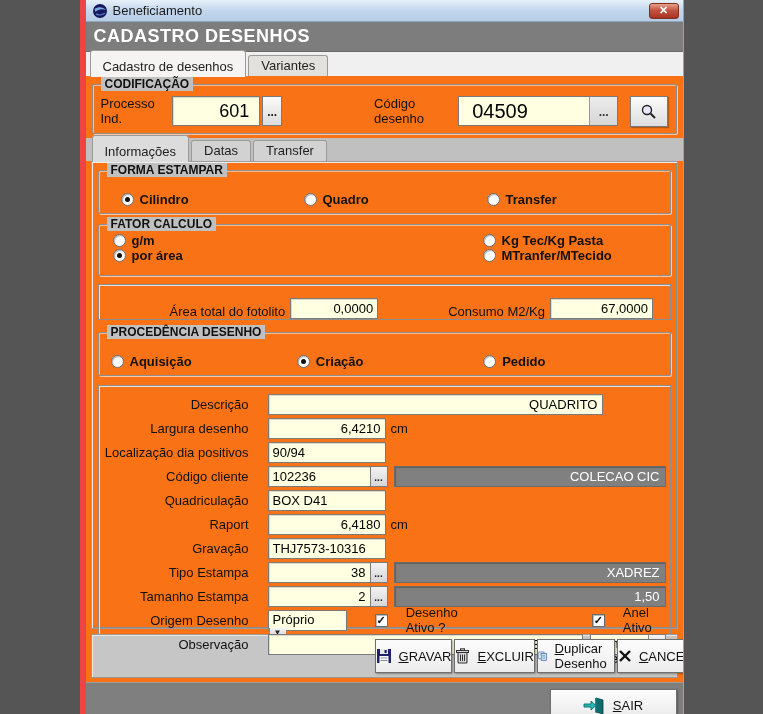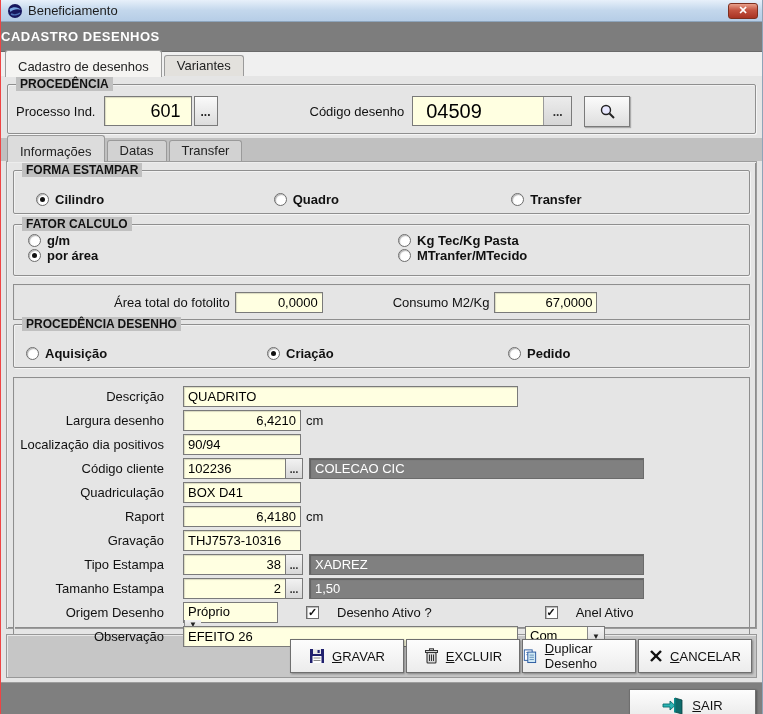--- a/index.html
+++ b/index.html
@@ -1,31 +1,31 @@
 <!DOCTYPE html>
 <html><head>
 <meta charset="utf-8">
 <style>
   * { margin:0; padding:0; box-sizing:border-box; font-family:"Liberation Sans", sans-serif; }
   body { background:#555; display:flex; justify-content:center; align-items:flex-start; }
-  .win { width:763px; height:714px; position:relative; background:#e5e5e5;
-         border-left:1px solid #ef4444; border-right:1px solid #8fa4b8; overflow:hidden; }
+  .win { width:604px; height:714px; position:relative; background:#f97316;
+         border-left:6px solid #ef4444; border-right:1px solid #8fa4b8; overflow:hidden; }
 
   
   .titlebar { height:22px; background:linear-gradient(#e7f0fa,#c3d7ec 50%,#b6cde6);
               display:flex; align-items:center; padding:0 4px; border-bottom:1px solid #8da5bd; }
   .app-icon { width:16px; height:16px; margin:0 5px 0 2px; flex:0 0 auto; }
   .title-text { font-size:13px; color:#1c1c1c; flex:1; }
   .close-btn { width:30px; height:16px; background:linear-gradient(#e9a08b,#c35340 45%,#a83323);
                border:1px solid #7e2f1e; border-radius:3px; display:flex; align-items:center;
                justify-content:center; color:#fff; font-size:11px; font-weight:bold; cursor:pointer; }
 
   
   .header-band { height:30px; background:#7d7d7d; color:#fff; display:flex; align-items:center;
-                 font-size:13px; font-weight:bold; letter-spacing:.5px;
+                 padding-left:8px; font-size:18px; font-weight:bold; letter-spacing:.5px;
                  border-bottom:1px solid #6a6a6a; }
 
   
   .tabstrip-outer { height:24px; background:#f0f0f0; display:flex; align-items:flex-end; padding-left:4px; }
   .tabstrip-inner { height:23px; background:#c0c0c0; display:flex; align-items:flex-end; padding-left:6px; }
   .tab { font-size:13px; padding:2px 12px 3px 12px; background:#e3e1dd; border:1px solid #9a9a9a;
          border-bottom:none; border-radius:3px 3px 0 0; margin-right:2px; color:#222; cursor:pointer; }
   .tab.active { background:#f5f4f2; padding-top:8px; position:relative; top:1px; }
   .tabstrip-inner .tab { background:#d2d2d2; }
   .tabstrip-inner .tab.active { background:#dcdcdc; }
@@ -66,30 +66,30 @@
   .radio.on::after { content:""; position:absolute; left:3px; top:3px; width:5px; height:5px;
            border-radius:50%; background:#111; }
   .radio-label { font-size:13px; font-weight:bold; color:#111; margin-left:6px; }
 
   .sec-forma { height:44px; padding:14px 0 0 22px; margin-bottom:10px; }
   .sec-forma .radio-item { width:255px; }
   .sec-fator { height:52px; padding:8px 0 0 14px; margin-bottom:8px; display:flex; }
   .fator-col { display:flex; flex-direction:column; }
   .fator-col.left { width:370px; }
   .subpanel { border:1px solid #8e8e8e; box-shadow:inset 1px 1px 0 #e2e2e2; }
-  .medidas { height:36px; display:flex; align-items:center; margin-bottom:4px; padding-left:100px; }
+  .medidas { height:36px; display:flex; align-items:flex-end; margin-bottom:12px; padding-left:71px; }
   .med-label { font-size:13px; color:#111; }
   .sec-proc { height:44px; padding:14px 0 0 12px; margin-bottom:9px; }
   .sec-proc .radio-item { width:265px; }
 
   .fields-panel { height:276px; padding:6px 4px 4px 4px; }
   .frow { display:flex; align-items:center; height:24px; }
   .flabel { width:165px; text-align:right; padding-right:19px; font-size:13px; color:#111; flex:0 0 auto; }
   .suffix { font-size:13px; margin-left:5px; color:#111; }
-  .w-wide { width:335px; }
+  .w-wide { width:335px;text-align:right; }
   .w-med  { width:118px; }
   .w-code { width:103px; }
   .gray-field { background:#808080; border:1px solid #6b6b6b; color:#fff; font-size:13px; height:21px;
         line-height:19px; padding:0 5px; box-shadow:inset 1px 1px 1px rgba(0,0,0,.25); }
   .mini-ell { width:17px; height:21px; background:linear-gradient(#f2f2f2,#d7d7d7); border:1px solid #7a7a7a;
         border-left:none; font-size:10px; font-weight:bold; color:#222; display:flex; align-items:flex-end;
         justify-content:center; padding-bottom:3px; cursor:pointer; flex:0 0 auto; }
   .combo { display:flex; height:21px; border:1px solid #7a7a7a; background:#ffffe1; cursor:pointer; }
   .combo .cval { font-size:13px; padding:1px 4px; flex:1; }
   .combo .carrow { width:17px; background:linear-gradient(#f4f4f4,#d4d4d4); border-left:1px solid #8a8a8a;
@@ -131,21 +131,21 @@
   </div>
 
   <div class="header-band">CADASTRO DESENHOS</div>
 
   <div class="tabstrip-outer">
     <div class="tab active">Cadastro de desenhos</div>
     <div class="tab">Variantes</div>
   </div>
 
   <div class="groupbox codific">
-    <span class="legend">PROCEDÊNCIA</span>
+    <span class="legend">CODIFICAÇÃO</span>
     <span class="cod-label">Processo Ind.</span>
     <input class="tf processo-field" value="601" style="">
     <div class="btn-ellipsis">
       <span>...</span>
     </div>
     <span class="cod-label" style="margin-left:92px;">Código desenho</span>
     <div class="codigo-wrap">
       <input class="codigo-field" value="04509" style="">
       <div class="codigo-ell">
         <span>...</span>

